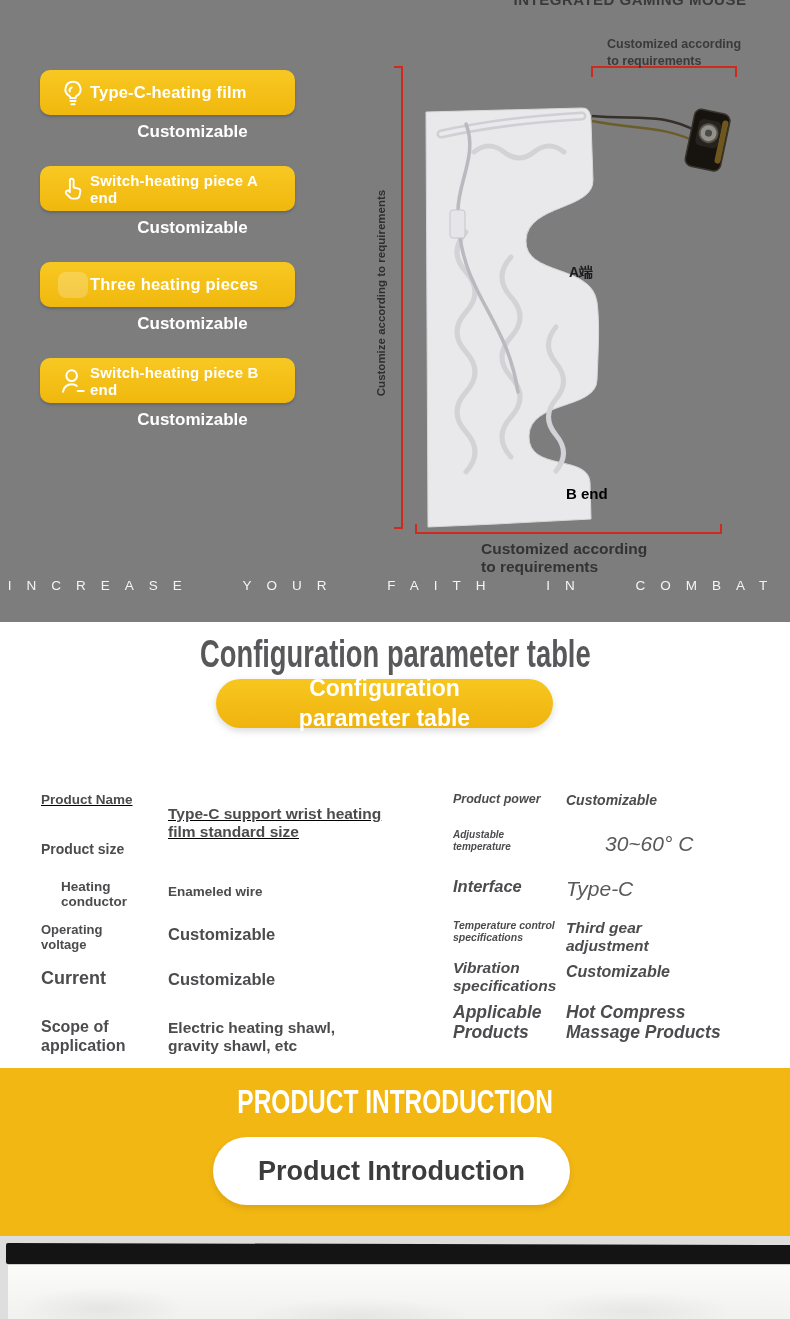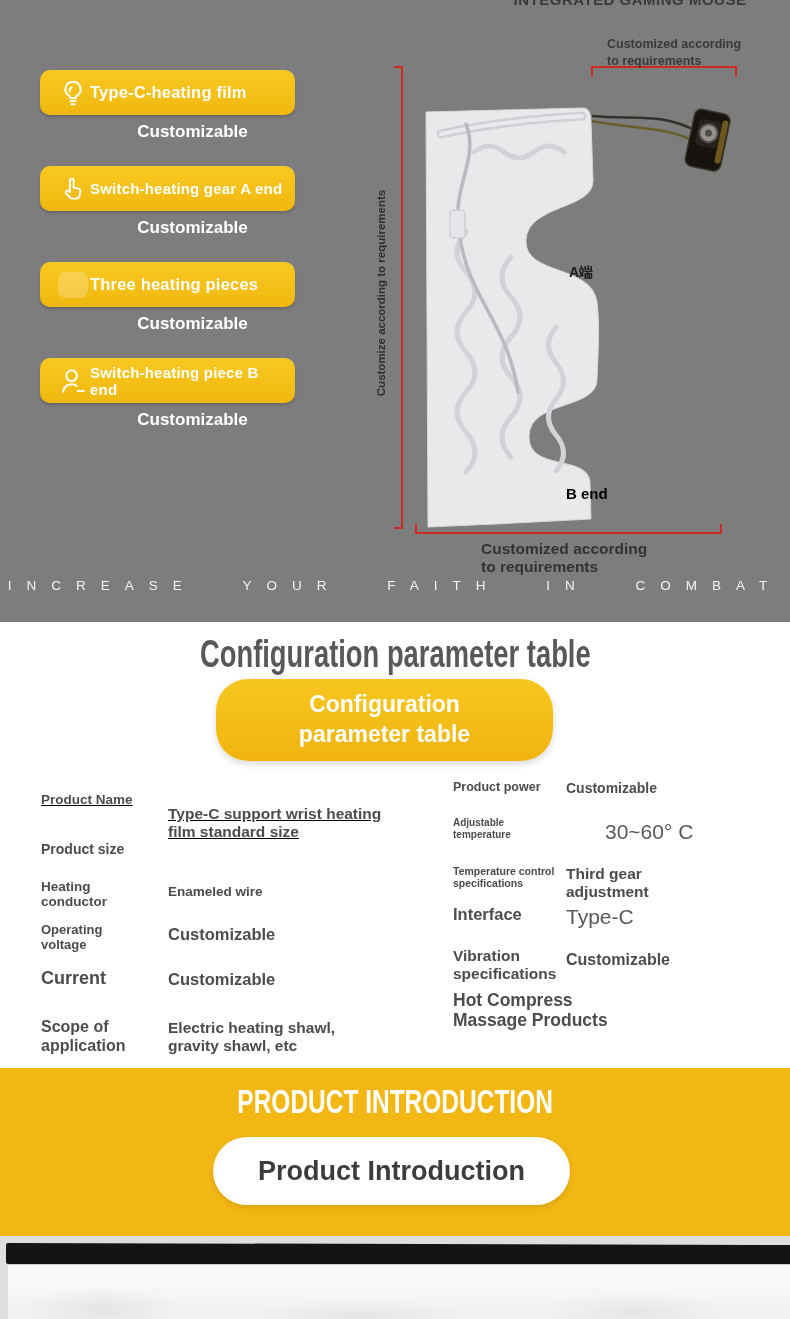--- a/index.html
+++ b/index.html
@@ -38,38 +38,38 @@
   .tagline{position:absolute;left:0;right:0;top:578px;text-align:center;color:#f4f4f4;
     font-size:13.5px;font-weight:500;letter-spacing:15px;word-spacing:27px;}
 
   .product-svg{position:absolute;left:396px;top:92px;}
 
   
   .config{position:absolute;left:0;top:622px;width:790px;height:446px;background:#ffffff;}
   .cond{display:inline-block;transform:scaleX(0.72);transform-origin:center;white-space:nowrap;}
   .config-title{position:absolute;left:0;right:0;top:11px;text-align:center;
     font-size:38px;font-weight:800;color:#58585a;letter-spacing:0;}
-  .config-badge{position:absolute;left:216px;top:57px;width:337px;height:82px;border-radius:32px;
+  .config-badge{position:absolute;left:216px;top:57px;width:337px;height:49px;border-radius:32px;
     background:linear-gradient(180deg,#f7c71f,#f0b30e);box-shadow:0 3px 7px rgba(0,0,0,.15);
     display:flex;align-items:center;justify-content:center;text-align:center;
     color:#ffffff;font-weight:700;font-size:23px;line-height:1.3;}
 
   .tcol{position:absolute;display:flex;flex-direction:column;}
   .tcol-left{left:41px;top:170px;width:375px;}
-  .tcol-right{left:453px;top:158px;width:337px;}
+  .tcol-right{left:453px;top:170px;width:337px;font-style:italic;}
   .trow{display:flex;align-items:flex-start;}
   .tlabel{flex:none;font-weight:700;color:#4c4c4f;line-height:1.15;}
   .tvalue{font-weight:700;color:#4c4c4f;line-height:1.15;}
   .tcol-left .tlabel{width:127px;}
   .tcol-right .tlabel{width:113px;}
   .vlight{font-weight:400;color:#59595c;}
 
   .l1{min-height:43px;text-decoration:underline;} .l1 .tlabel{font-size:13.5px;} .l1 .tvalue{font-size:15.5px;padding-top:13px;width:215px;}
   .l2{min-height:38px;} .l2 .tlabel{font-size:14px;}
-  .l3{min-height:44px;} .l3 .tlabel{font-size:13.5px;width:127px;} .l3 .tlabel .inner{display:block;width:85px;}
+  .l3{min-height:44px;} .l3 .tlabel{font-size:13.5px;width:127px;} .l3 .tlabel .inner{display:block;width:85px;margin-left:20px;}
   .l3 .tvalue{font-size:13.5px;padding-top:5px;}
   .l4{min-height:45px;} .l4 .tlabel{font-size:13px;} .l4 .tlabel .inner{display:block;width:80px;}
   .l4 .tvalue{font-size:16.5px;padding-top:2px;}
   .l5{min-height:40px;} .l5 .tlabel{font-size:18px;} .l5 .tvalue{font-size:16.5px;padding-top:2px;}
   .l6{min-height:58px;align-items:center;} .l6 .tlabel{font-size:16px;} .l6 .tlabel .inner{display:block;width:95px;}
   .l6 .tvalue{font-size:15.5px;width:220px;}
 
   .r1{min-height:37px;} .r1 .tlabel{font-size:12.5px;} .r1 .tvalue{font-size:14px;}
   .r2{min-height:48px;} .r2 .tlabel{font-size:10px;} .r2 .tlabel .inner{display:block;width:100px;}
   .r2 .tvalue{font-size:21px;padding-top:3px;margin-left:39px;}
@@ -124,21 +124,21 @@
         <span class="flabel">Type-C-heating film</span>
       </div>
       <div class="fcaption">Customizable</div>
 
       <div class="fbtn small-label">
         <span class="ficon">
           <svg width="30" height="30" viewBox="0 0 24 24" fill="none" stroke="#ffffff" stroke-width="1.5" stroke-linecap="round" stroke-linejoin="round">
             <path d="M9.5 12.5V5.2a1.5 1.5 0 0 1 3 0v5.6l3.9.9c1 .2 1.7 1.2 1.5 2.2l-.6 3.2a3.1 3.1 0 0 1-3 2.6h-2.5c-.8 0-1.6-.3-2.2-.9l-2.9-2.9a1.55 1.55 0 0 1 2.2-2.2l.6.8z"></path>
           </svg>
         </span>
-        <span class="flabel">Switch-heating gear A end</span>
+        <span class="flabel">Switch-heating piece A end</span>
       </div>
       <div class="fcaption">Customizable</div>
 
       <div class="fbtn">
         <span class="ficon">
             <span class="faded-blob"></span>
           </span>
         <span class="flabel">Three heating pieces</span>
       </div>
       <div class="fcaption">Customizable</div>
@@ -255,37 +255,40 @@
       <div class="trow r1">
         <div class="tlabel">Product power</div>
         <div class="tvalue">Customizable</div>
       </div>
       <div class="trow r2">
         <div class="tlabel">
             <span class="inner">Adjustable temperature</span>
           </div>
         <div class="tvalue vlight">30~60° C</div>
       </div>
-      <div class="trow r4">
-        <div class="tlabel">
-            <span class="inner">Temperature control specifications</span>
-          </div>
-        <div class="tvalue">Third gear adjustment</div>
-      </div>
       <div class="trow r3">
         <div class="tlabel">Interface</div>
         <div class="tvalue vlight">Type-C</div>
       </div>
+      <div class="trow r4">
+        <div class="tlabel">
+            <span class="inner">Temperature control specifications</span>
+          </div>
+        <div class="tvalue">Third gear adjustment</div>
+      </div>
       <div class="trow r5">
         <div class="tlabel">
             <span class="inner">Vibration specifications</span>
           </div>
         <div class="tvalue">Customizable</div>
       </div>
       <div class="trow r6">
+        <div class="tlabel">
+            <span class="inner">Applicable Products</span>
+          </div>
         <div class="tvalue">Hot Compress Massage Products</div>
       </div>
     </div>
   </div>
 
   <div class="banner">
     <div class="banner-title">
       <span class="cond">PRODUCT INTRODUCTION</span>
     </div>
     <div class="banner-badge">Product Introduction</div>

